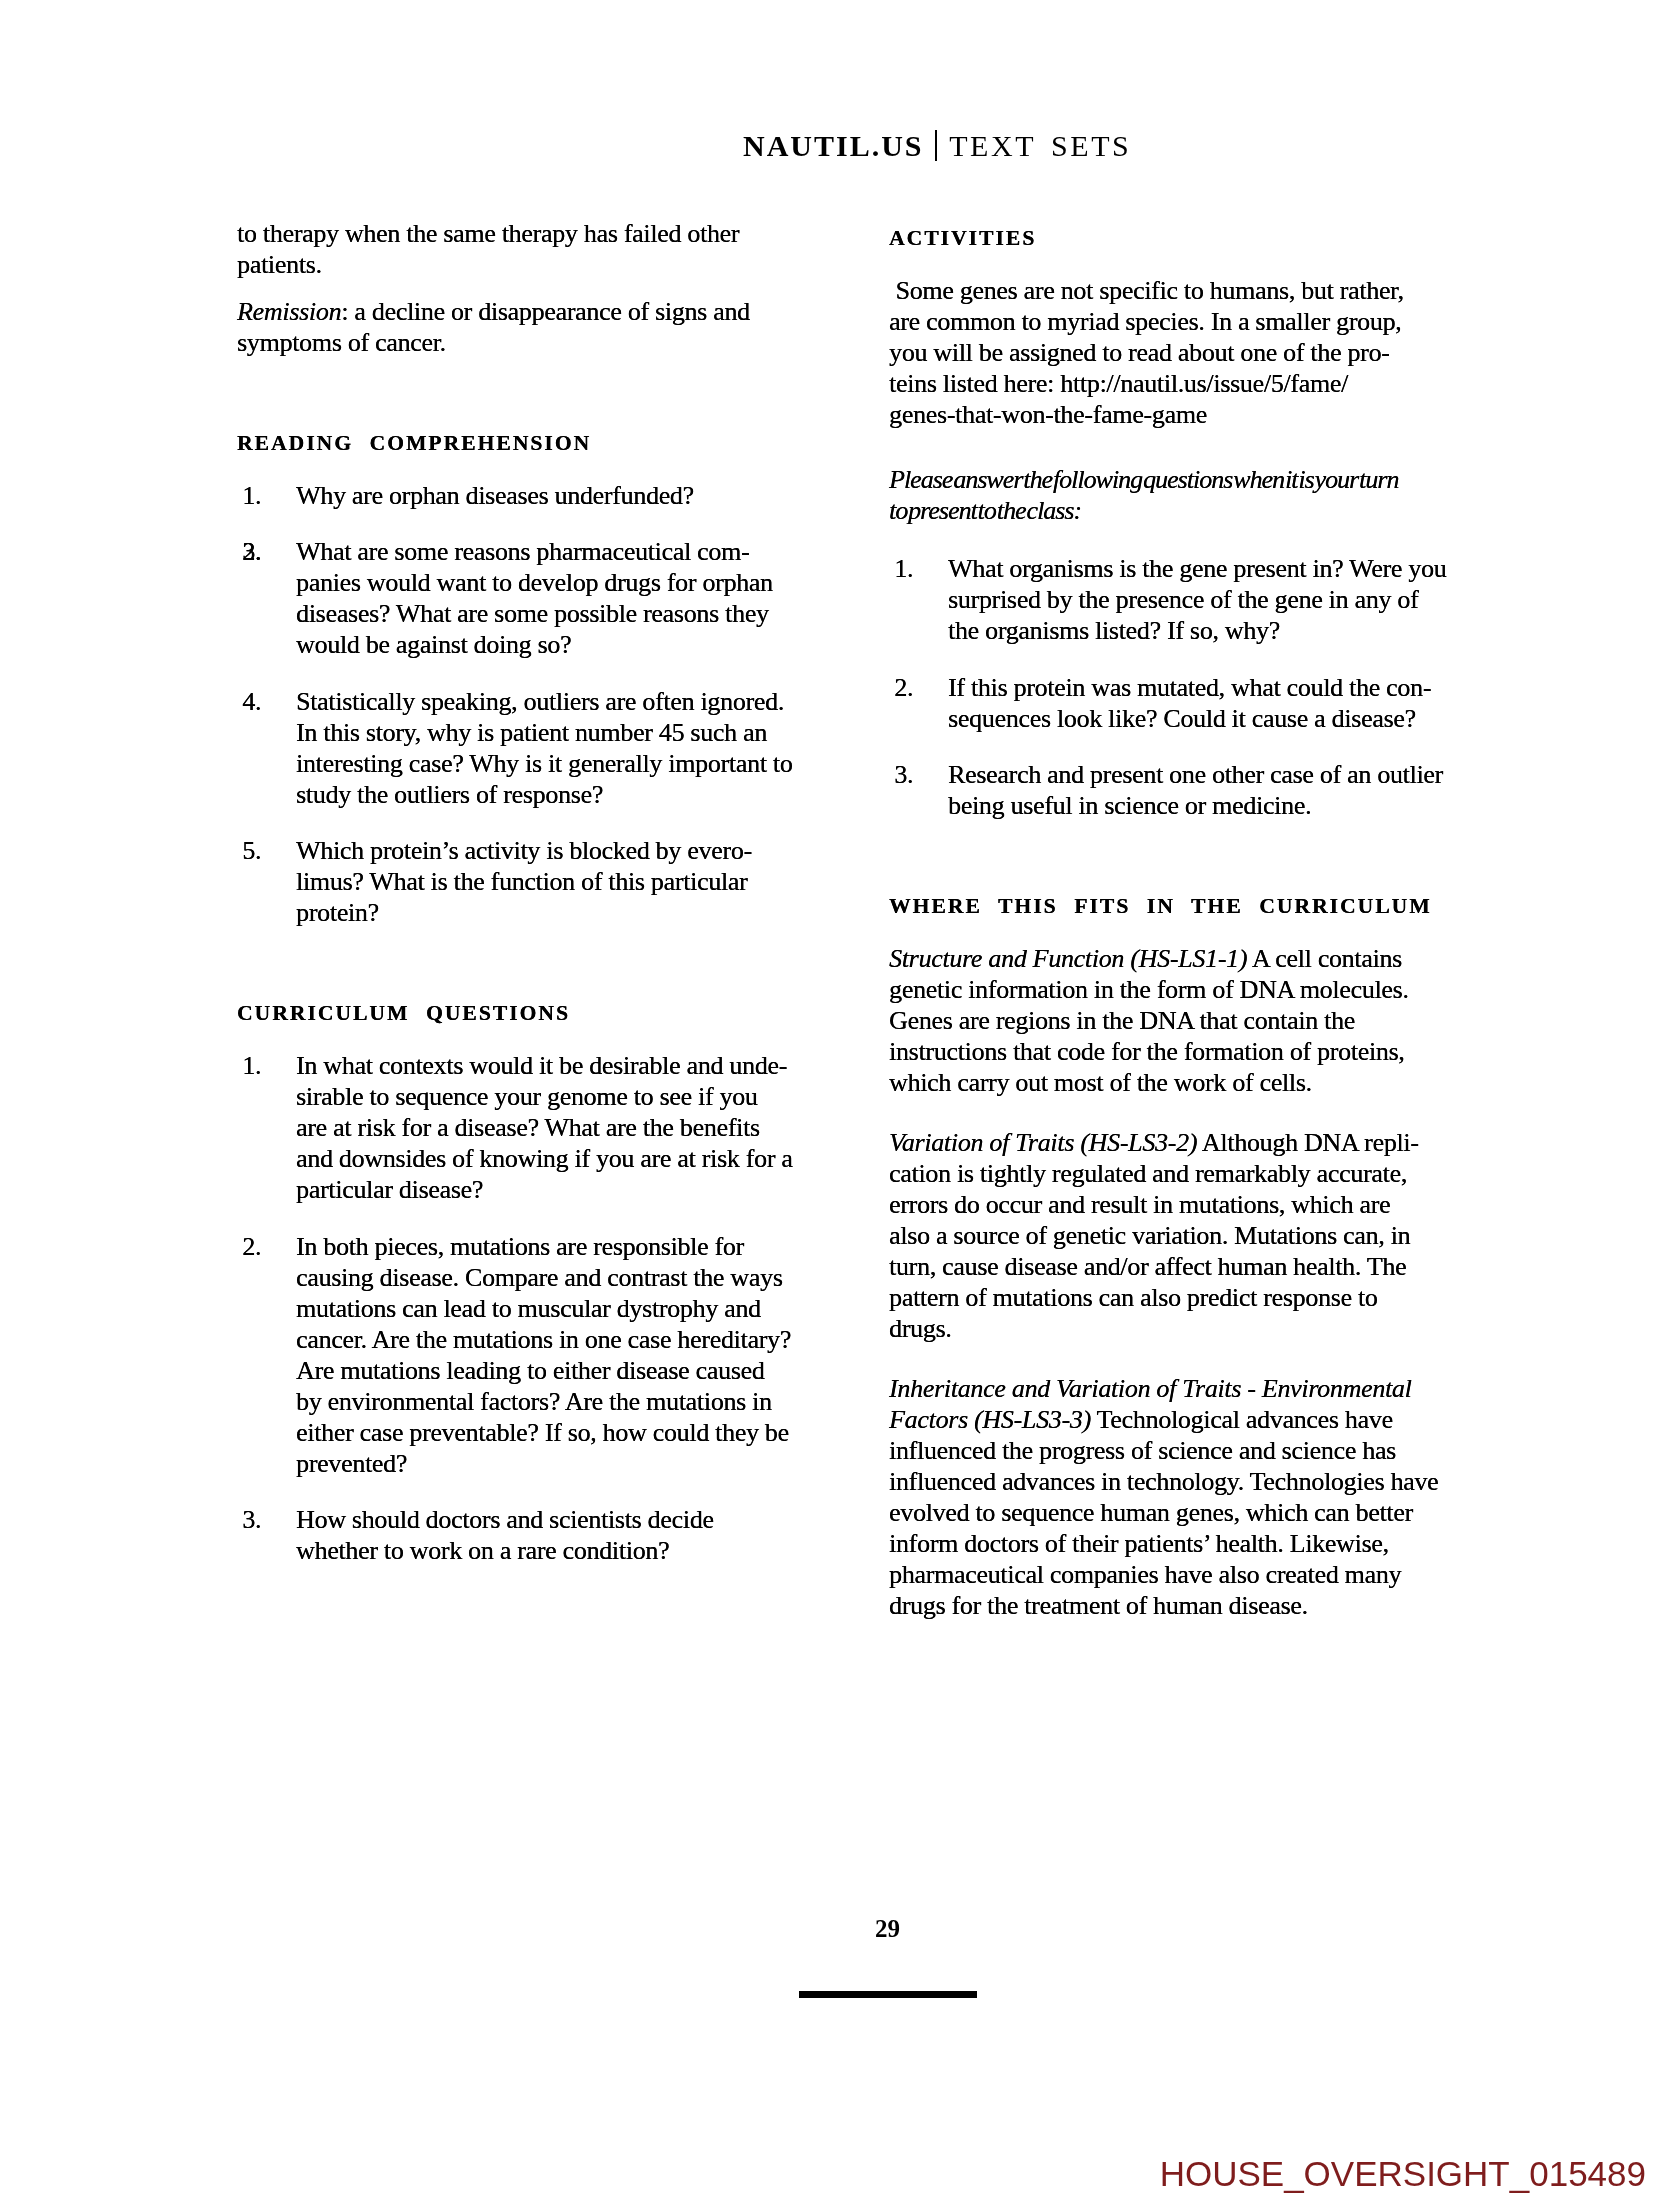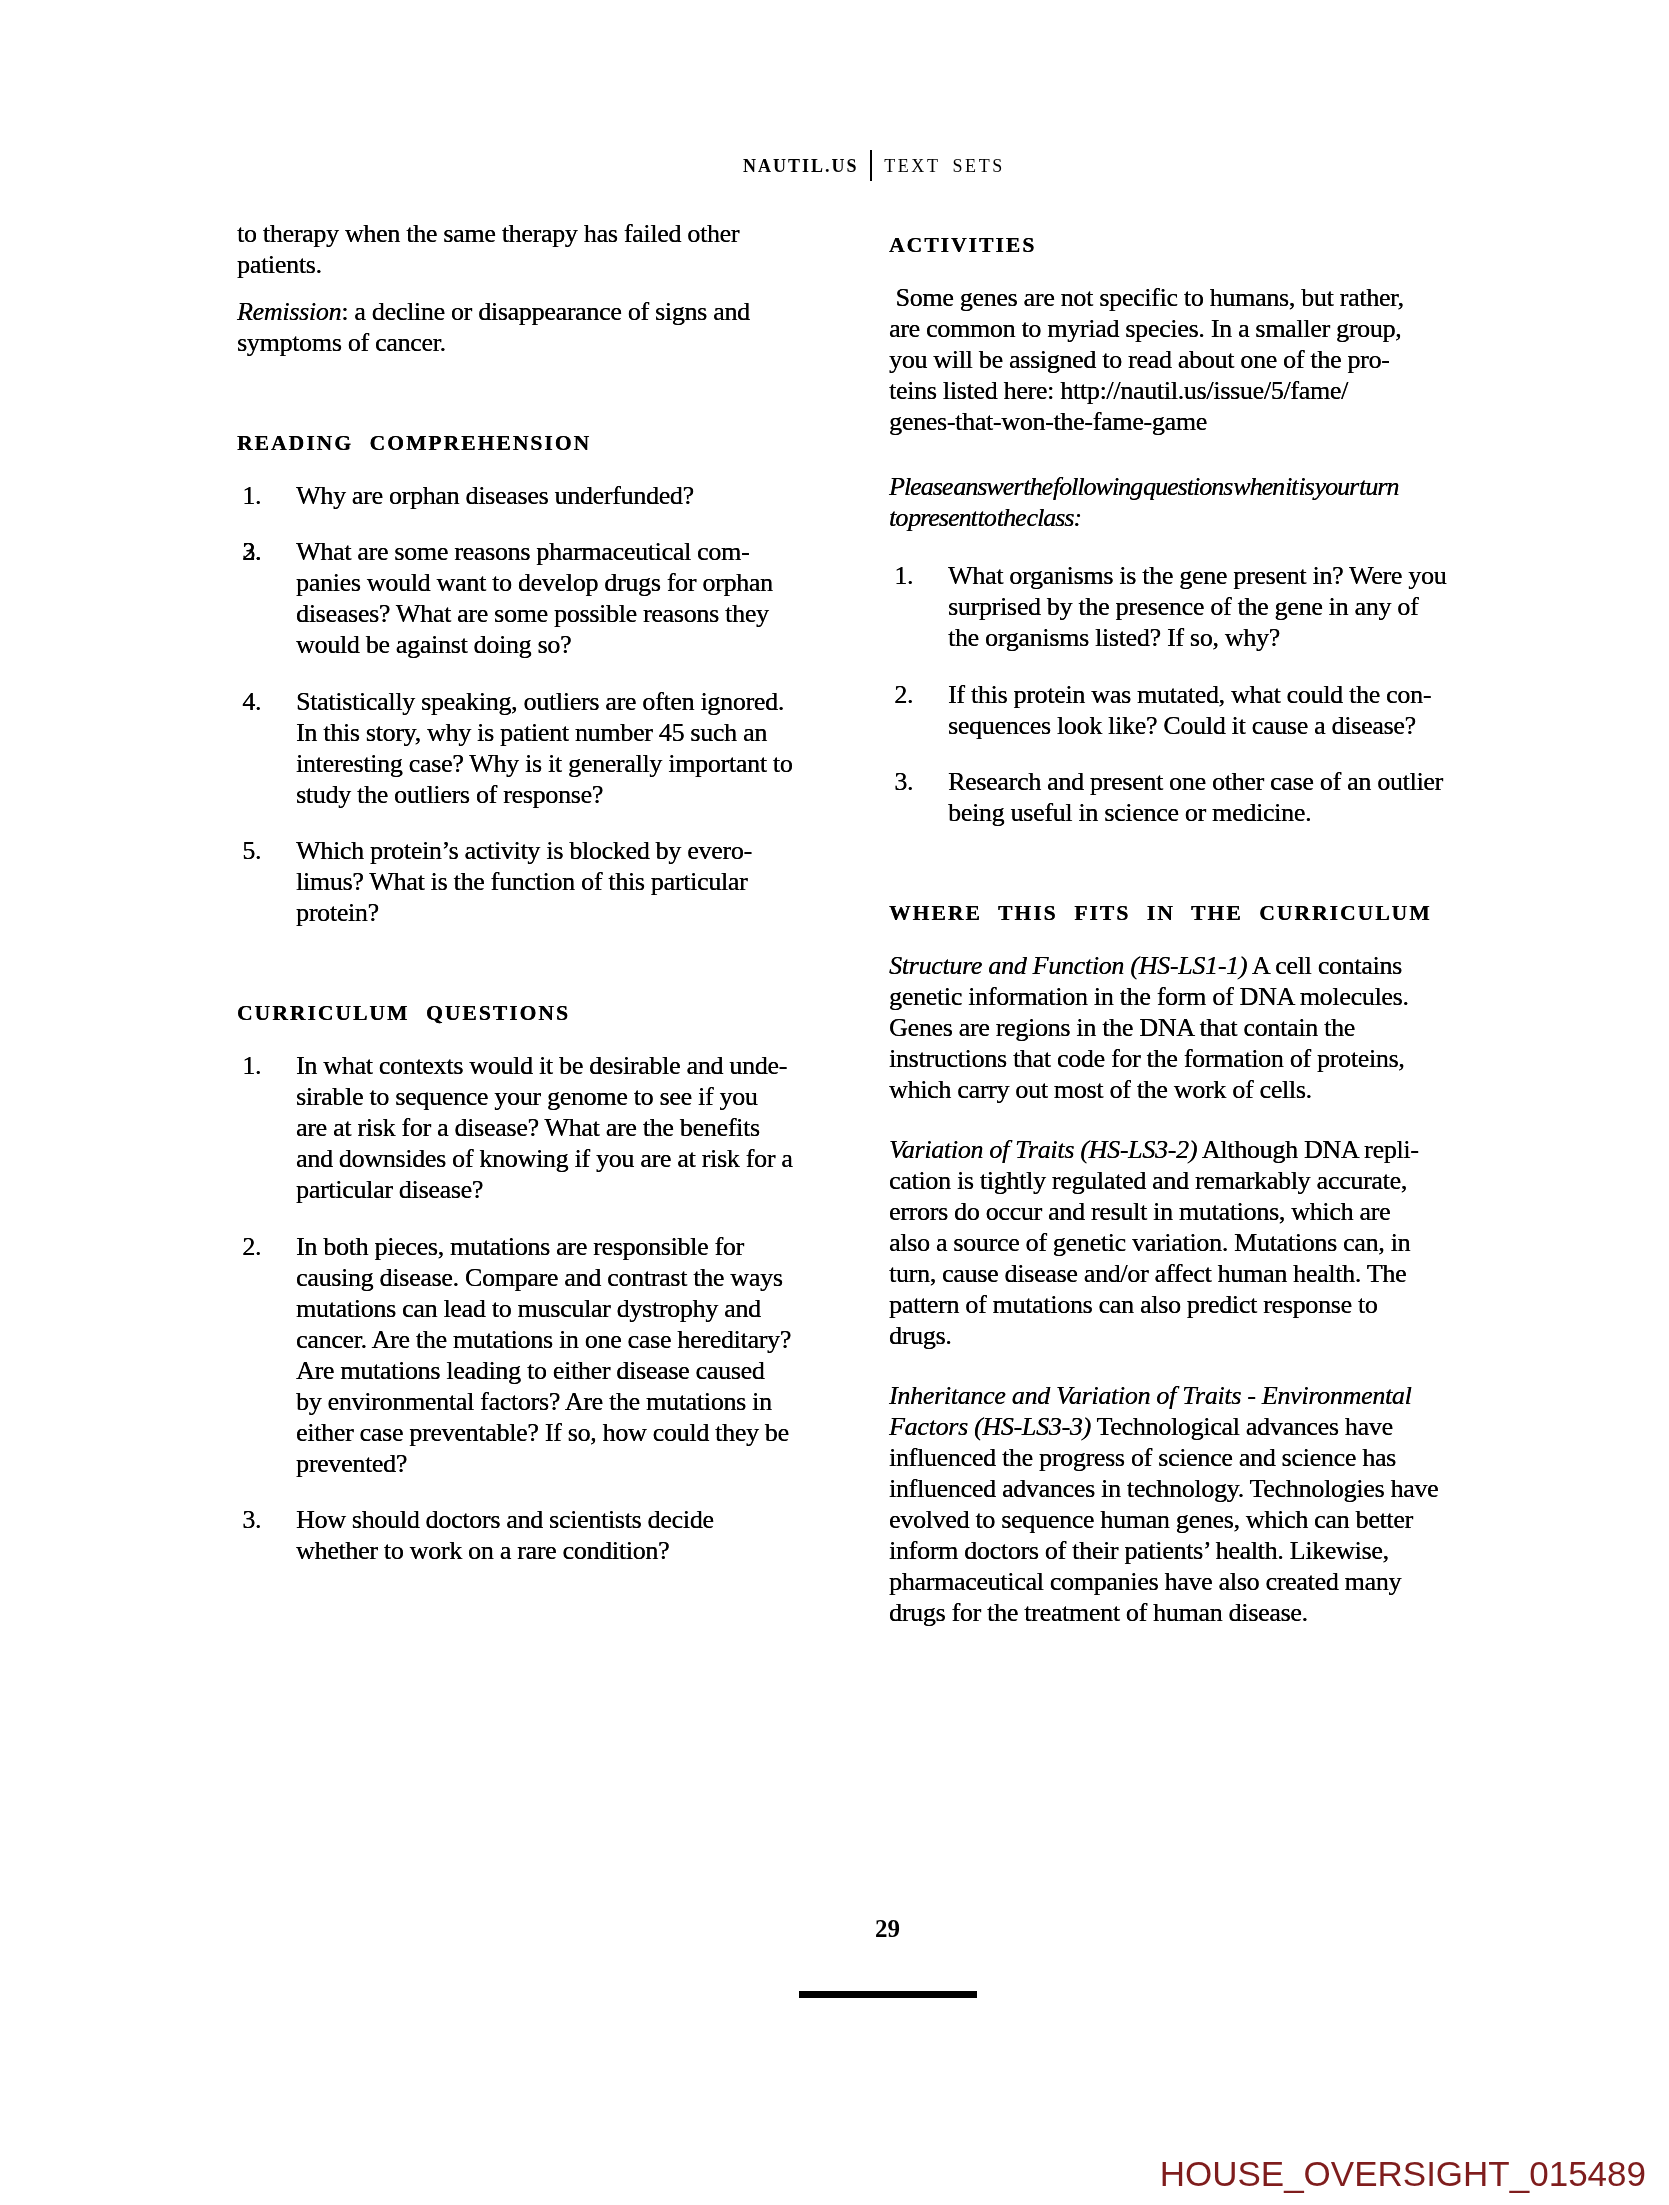--- a/index.html
+++ b/index.html
@@ -13,24 +13,23 @@
     overflow: hidden;
   }
 
   
   .header {
     position: absolute;
     left: 743px;
     top: 130px;
     display: flex;
     align-items: center;
-    font-size: 18px;
+    font-size: 30px;
     line-height: 30px;
     white-space: nowrap;
-    margin-top: 20px;
   }
   .brand { font-weight: bold; letter-spacing: 2px; }
   .header-divider {
     width: 2px; height: 31px;
     background: #000;
     margin: 0 11.8px;
   }
   .section-name { letter-spacing: 2.6px; word-spacing: 5.2px; }
 
   
@@ -52,21 +51,21 @@
 
   .section-heading {
     font-size: 21.6px;
     font-weight: bold;
     letter-spacing: 2px;
     word-spacing: 9.2px;
     margin: 73px 0 23.6px 0;
     white-space: nowrap;
     text-shadow: 0.2px 0 0 currentColor;
   }
-  .mt0 { margin-top: 15px; }
+  .mt0 { margin-top: 8px; }
 
   .q-list { margin: 0; padding: 0; }
   .q-item {
     position: relative;
     padding-left: 59px;
     margin-bottom: 25.5px;
     font-size: 26px;
     line-height: 31px;
     letter-spacing: -0.3px;
     text-shadow: 0.2px 0 0 currentColor;

